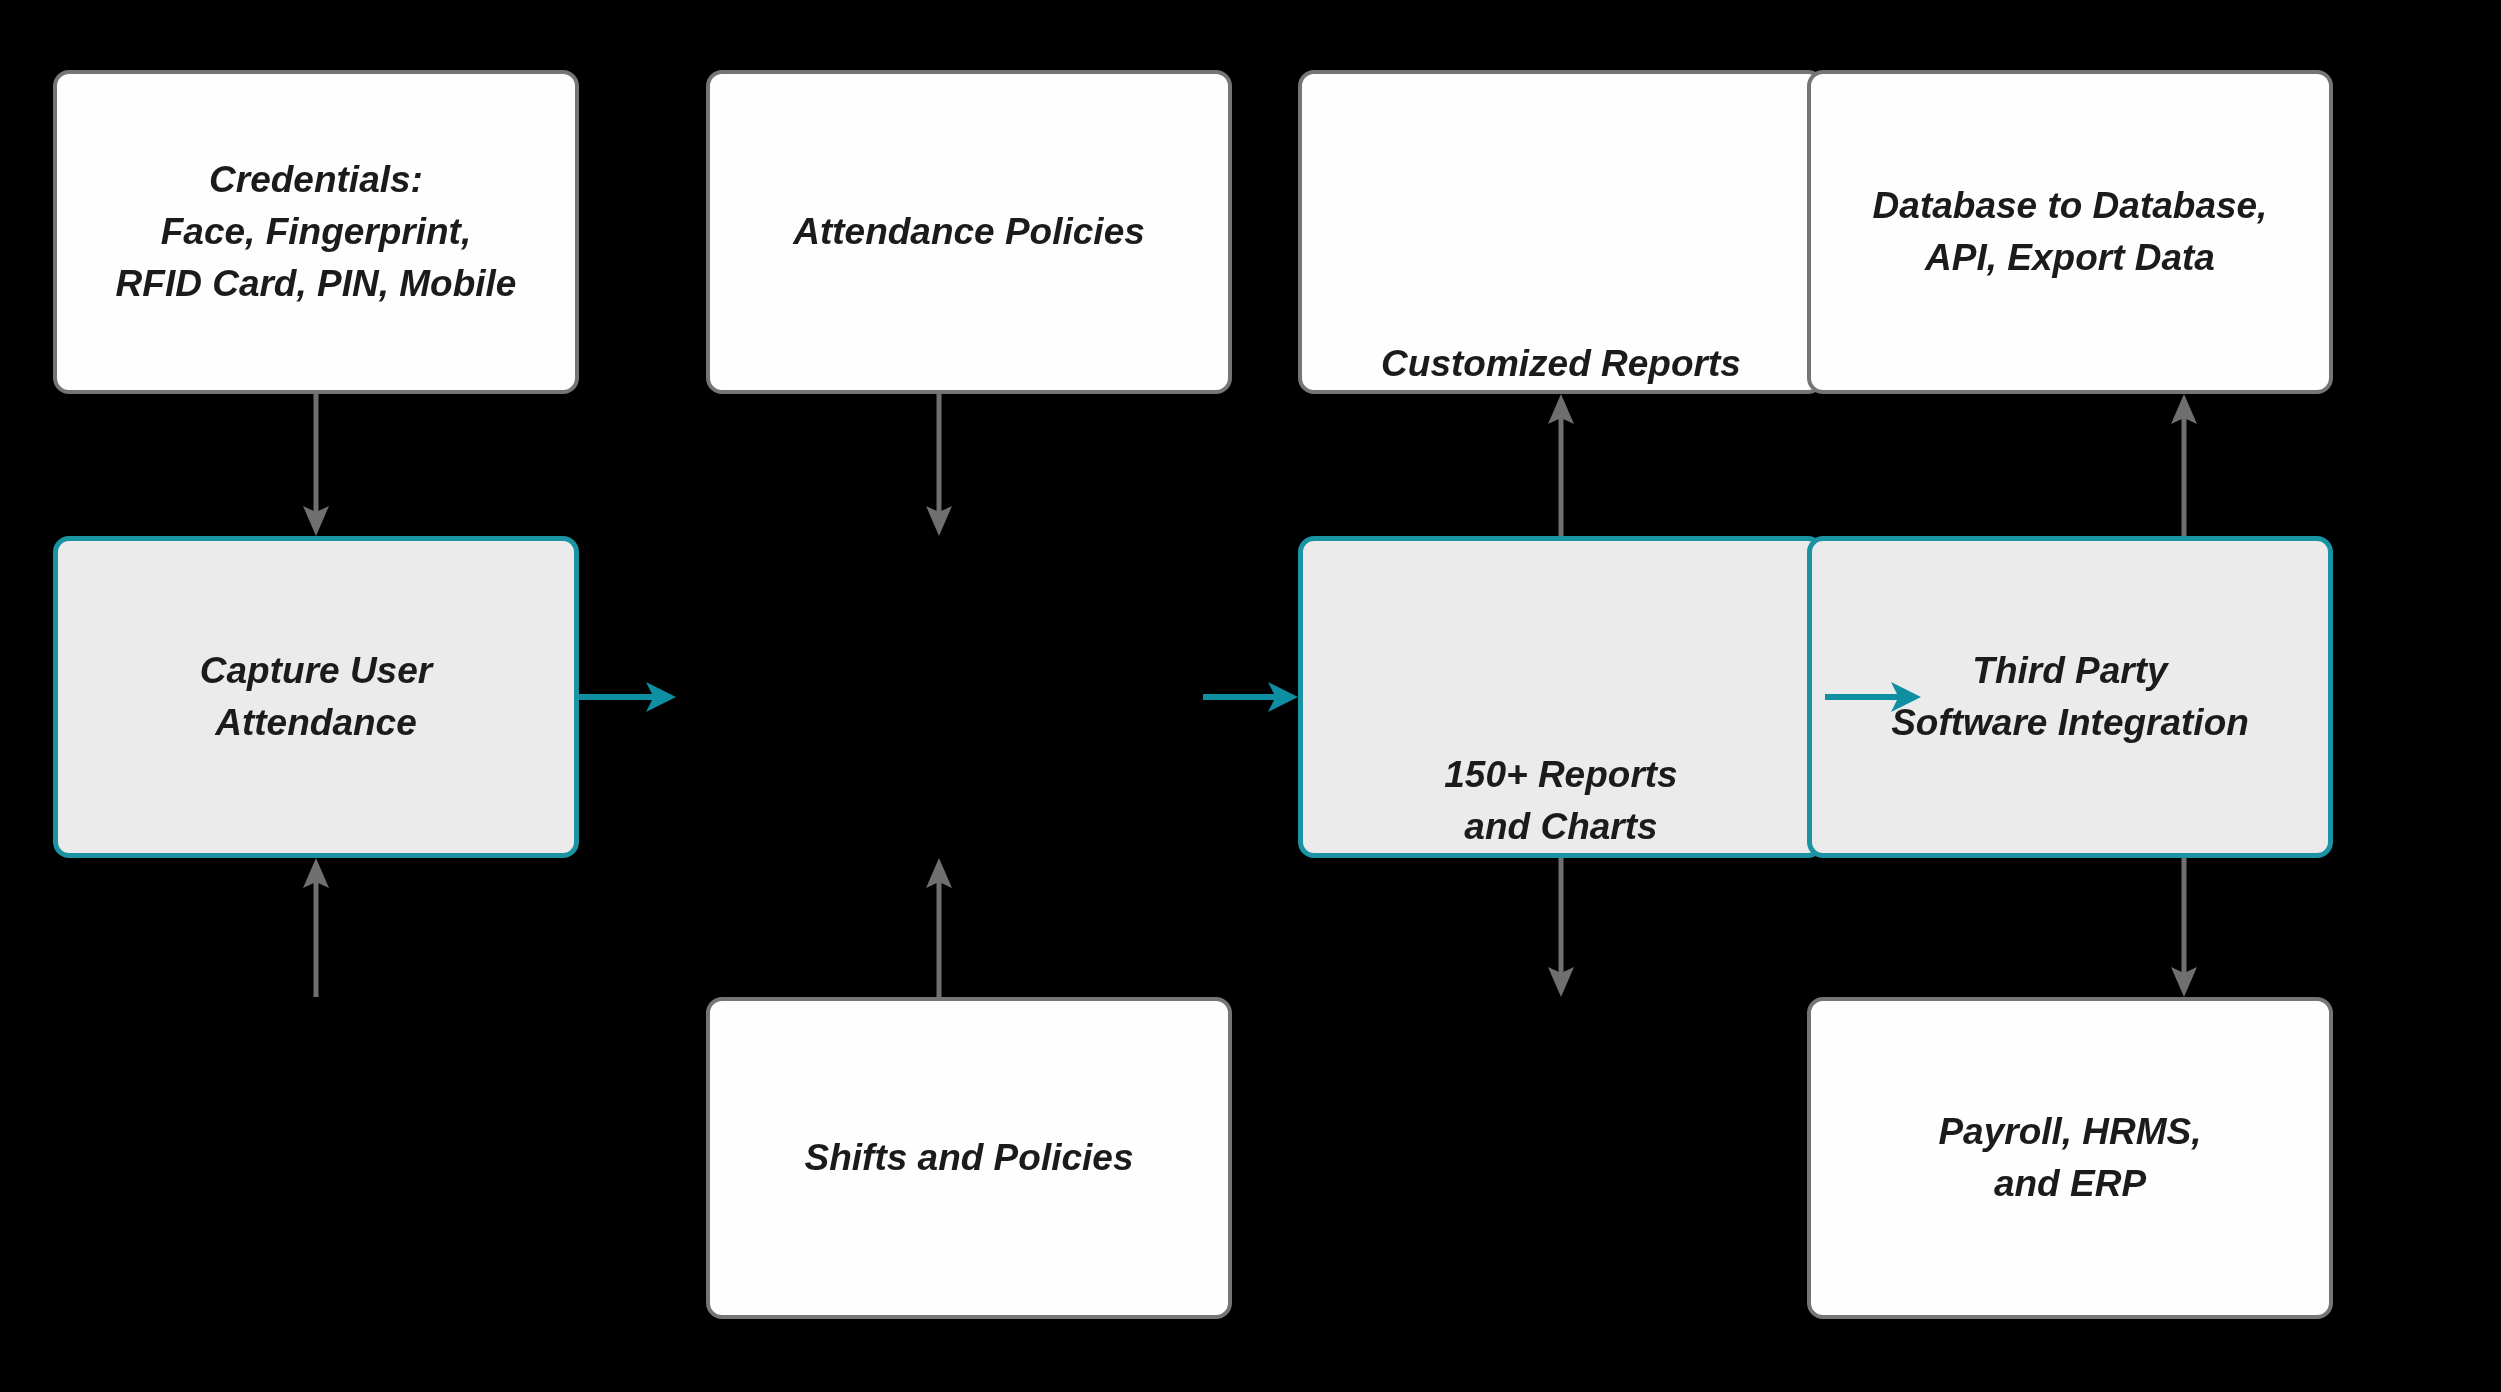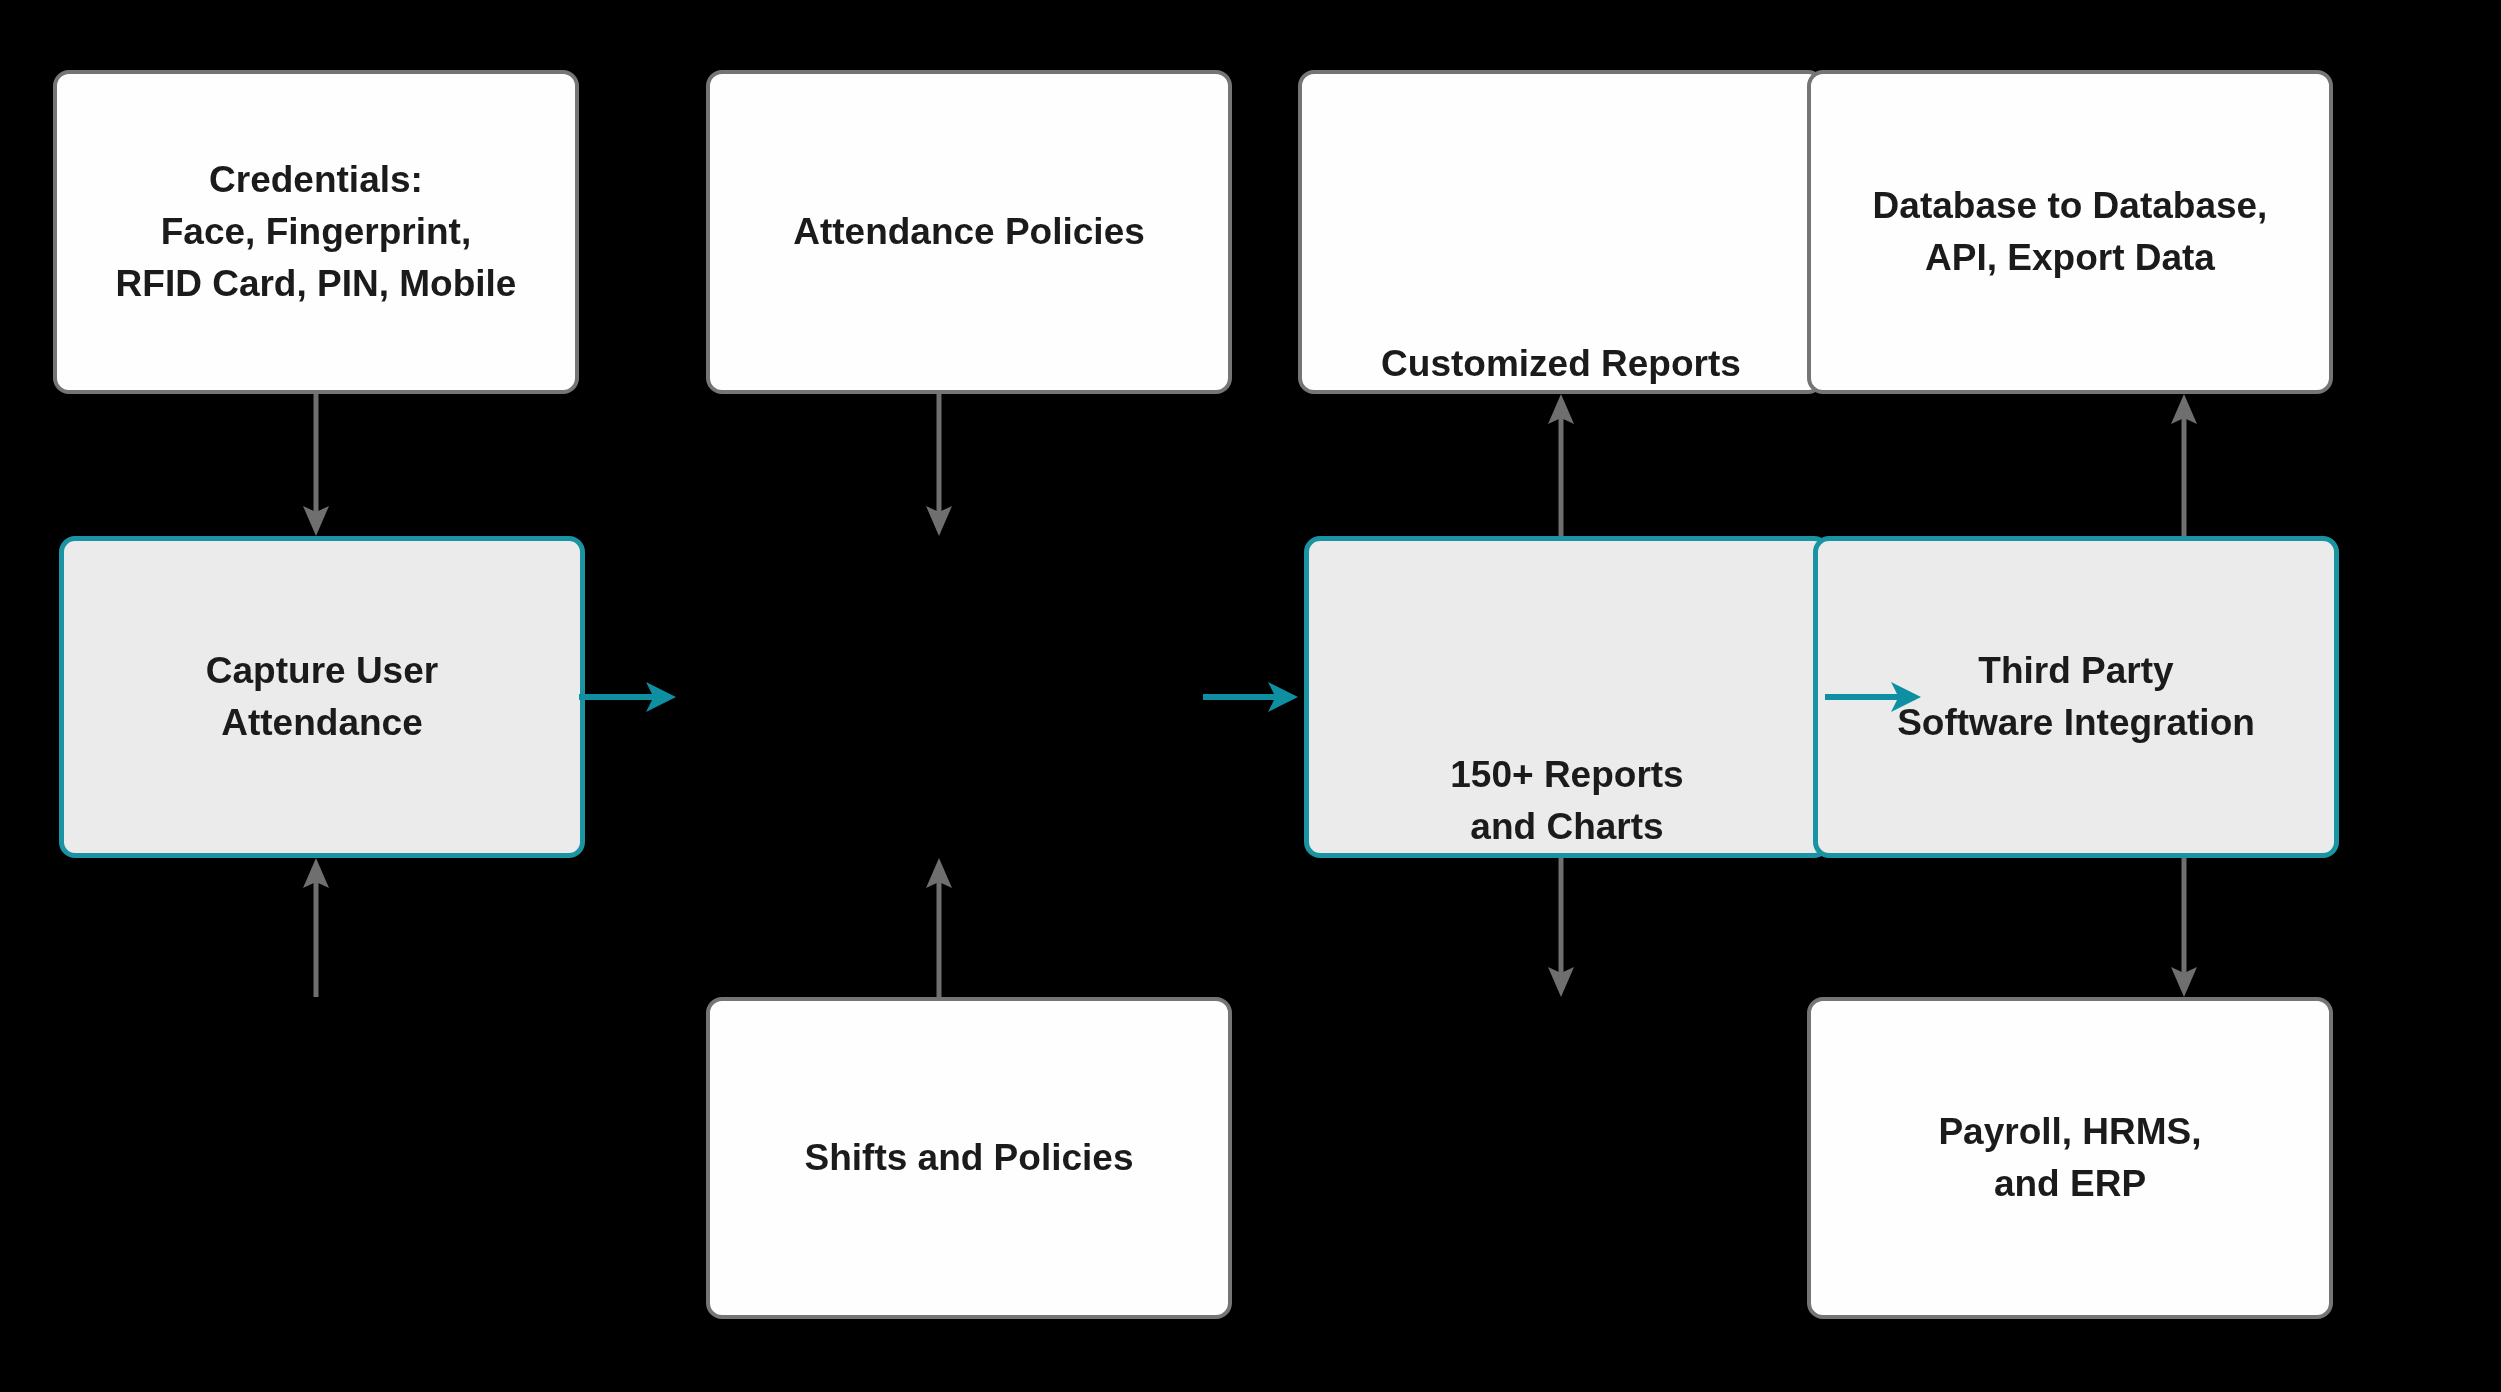--- a/index.html
+++ b/index.html
@@ -16,38 +16,38 @@
   html, body {
     background: var(--background);
     font-family: "Liberation Sans", "DejaVu Sans", sans-serif;
   }
   .stage {
     position: relative;
     width: 2501px;
     height: 1392px;
     background: var(--background);
     overflow: hidden;
+    font-style: italic;
   }
 
   
   .node {
     position: absolute;
     width: 526px;
     background: var(--box-fill);
     border: 4px solid var(--box-border);
     border-radius: 16px;
     display: flex;
     align-items: center;
     justify-content: center;
     text-align: center;
   }
   .node.highlight {
     background: var(--highlight-fill);
     border: 5px solid var(--highlight-border);
-    margin-left: 6px;
   }
   .node-label {
     white-space: pre-line;
     font-size: 37px;
     font-weight: bold;
     line-height: 1.4;
     color: var(--text);
     padding: 0 10px;
   }
   .row-top { top: 70px;  height: 324px; }

